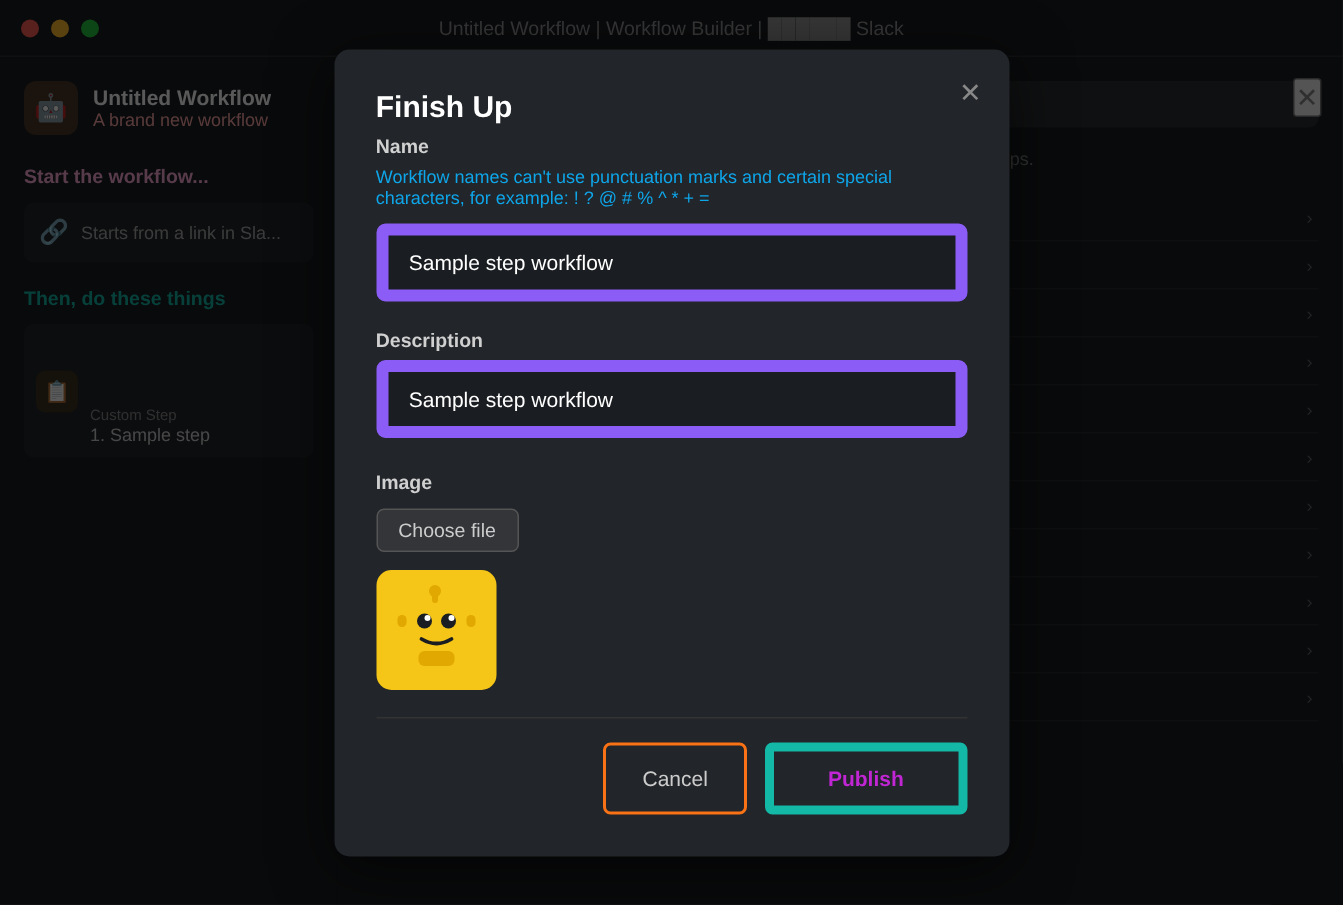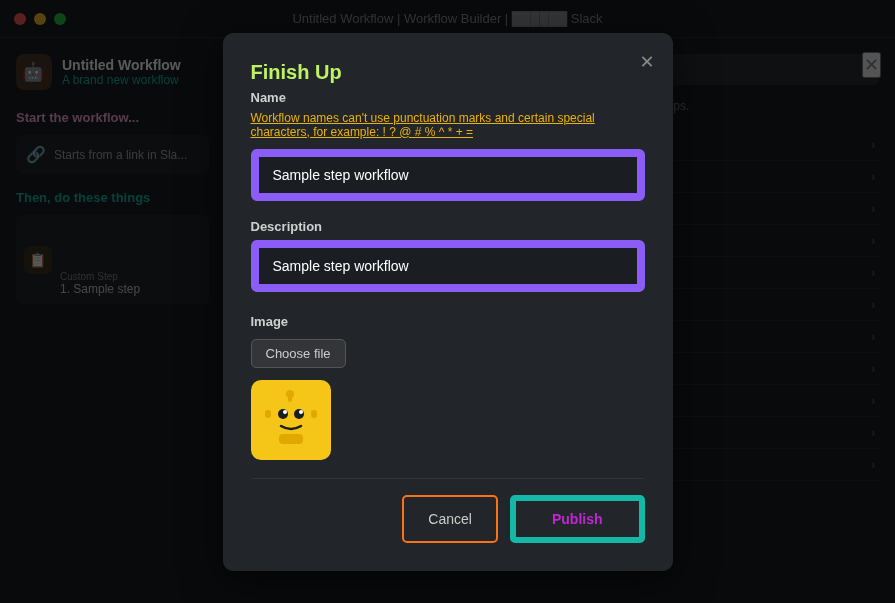--- a/index.html
+++ b/index.html
@@ -69,21 +69,21 @@
       align-items: center;
       justify-content: center;
       font-size: 18px;
     }
     .workflow-title {
       color: #ffffff;
       font-size: 14px;
       font-weight: 600;
     }
     .workflow-subtitle {
-      color: #14b8a6;
+      color: #fca5a5;
       font-size: 12px;
     }
     .start-label {
       color: #f9a8d4;
       font-size: 13px;
       font-weight: 600;
       margin-bottom: 10px;
     }
     .start-item {
       display: flex;
@@ -213,42 +213,41 @@
       position: absolute;
       top: 18px;
       right: 18px;
       color: #888;
       font-size: 18px;
       cursor: pointer;
       background: none;
       border: none;
     }
     .dialog-title {
-      color: #bef264;
+      color: #ffffff;
       font-size: 20px;
       font-weight: 700;
       margin-bottom: 6px;
     }
     .dialog-subtitle {
       color: #aaa;
       font-size: 12px;
       margin-bottom: 22px;
       line-height: 1.5;
     }
     .field-label {
       color: #d0d0d0;
       font-size: 13px;
       font-weight: 600;
       margin-bottom: 6px;
     }
     .field-hint {
-      color: #eab308;
+      color: #0ea5e9;
       font-size: 12px;
       margin-bottom: 10px;
-      text-decoration: underline;
     }
     .field-input {
       width: 100%;
       background: #1a1d21;
       border: 8px solid #8b5cf6;
       border-radius: 6px;
       padding: 10px 14px;
       color: #ffffff;
       font-size: 14px;
       outline: none;

